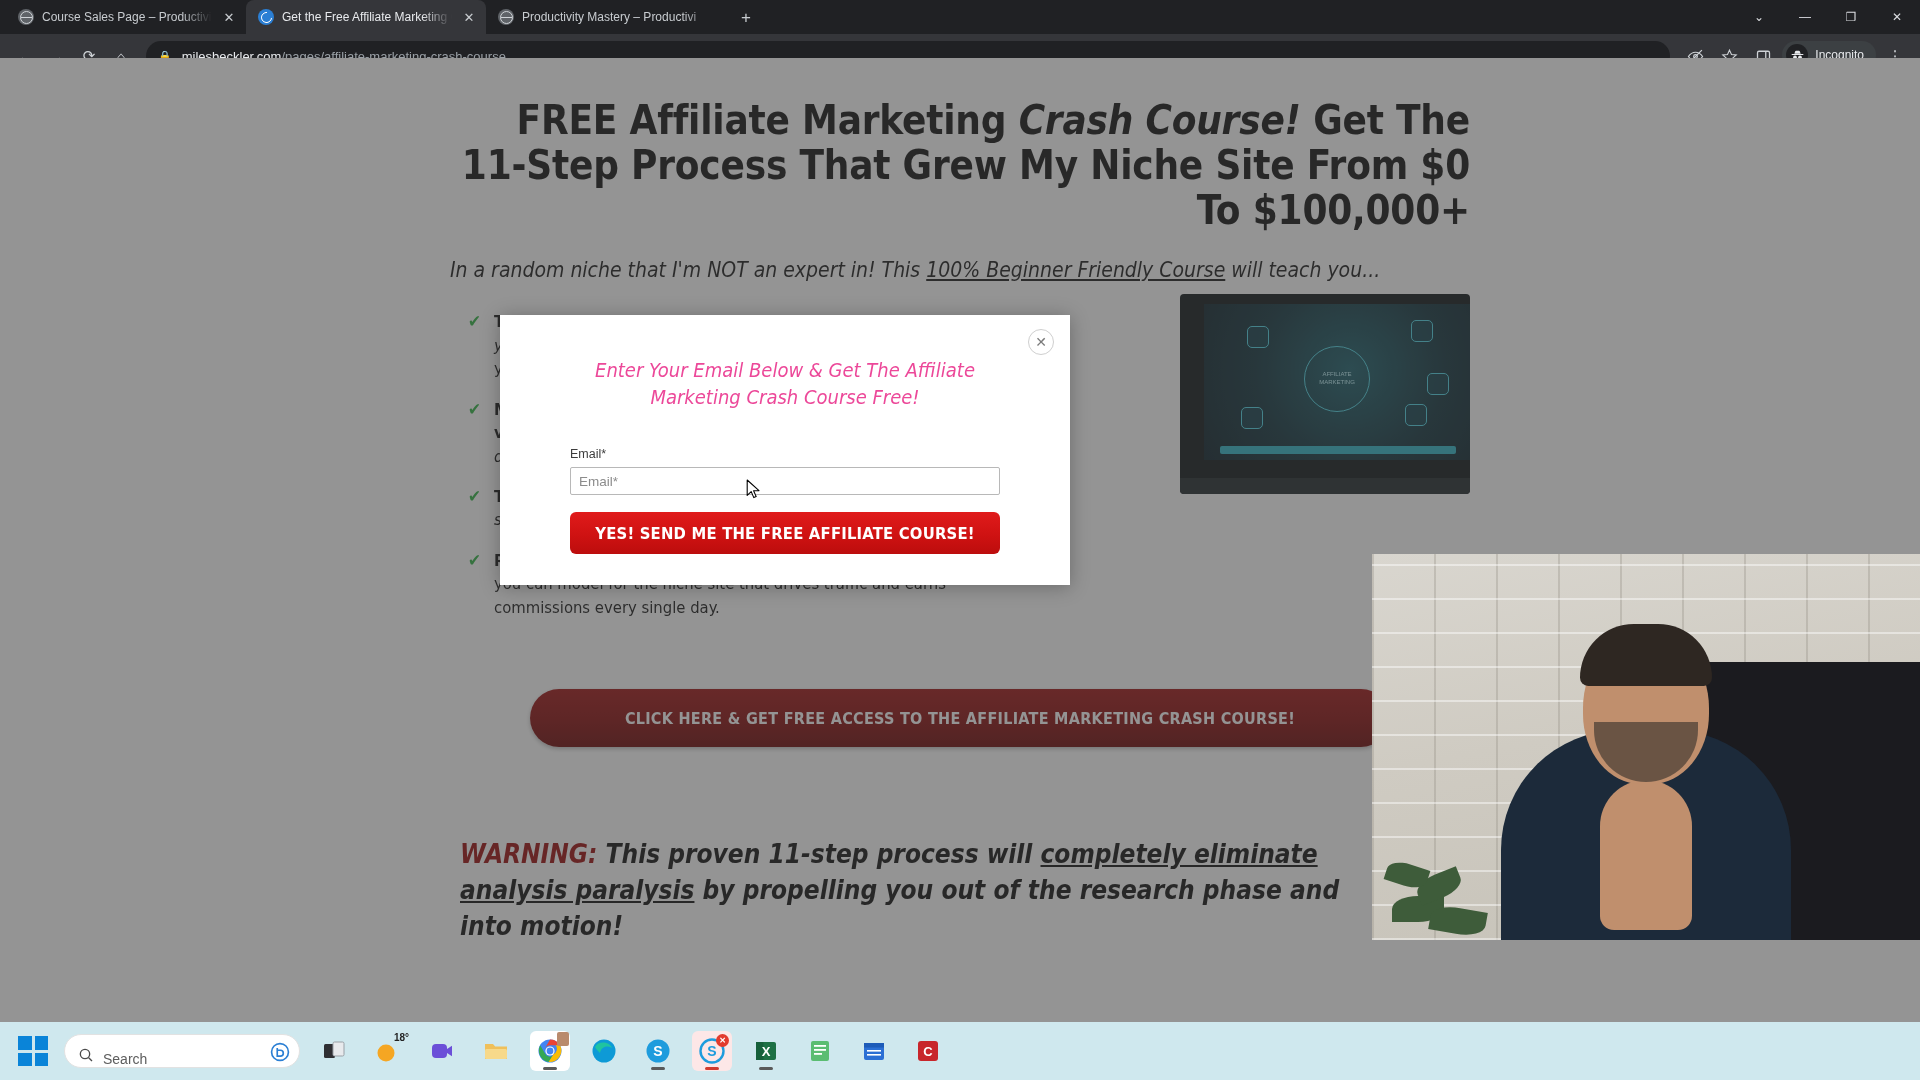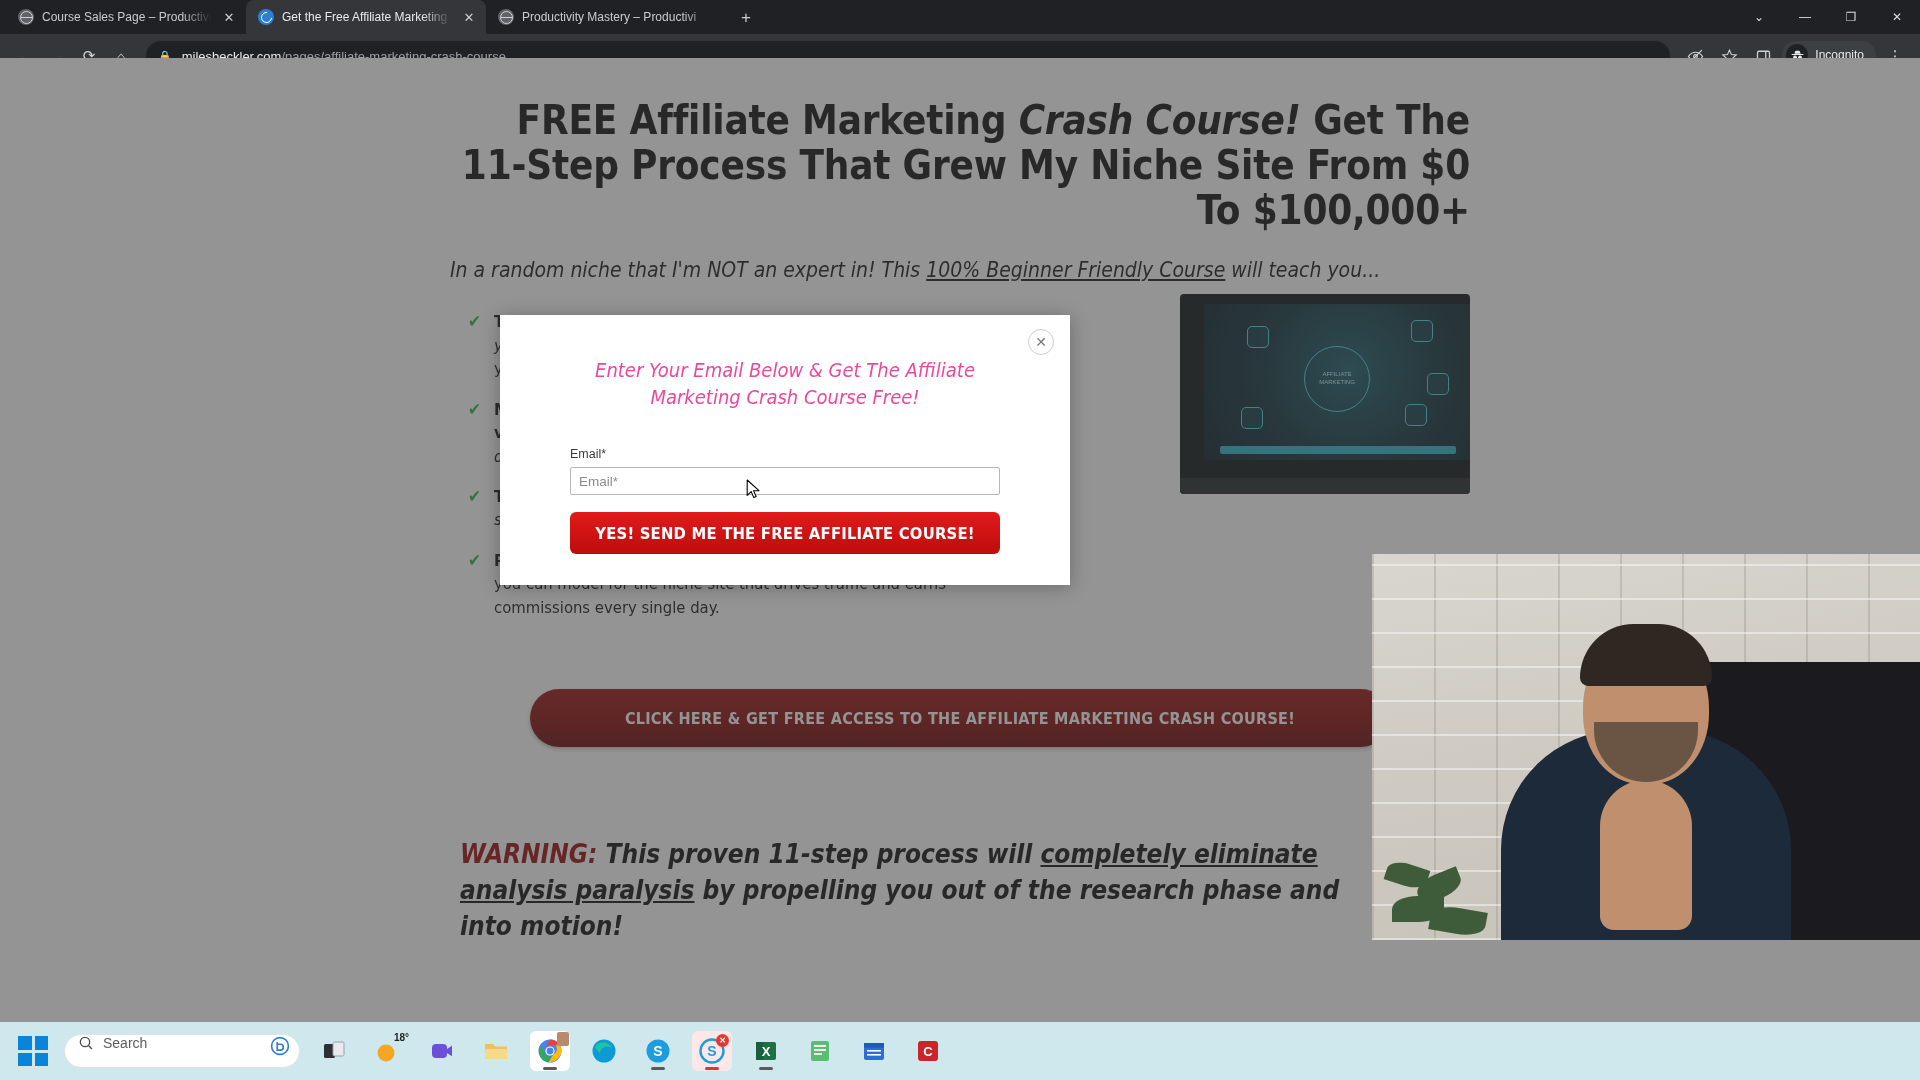--- a/index.html
+++ b/index.html
@@ -264,21 +264,21 @@
   .taskbar {
     position: absolute; left: 0; bottom: 0; width: 1920px; height: 58px;
     background: #cfe8ee; display: flex; align-items: center; z-index: 70;
   }
   .tb-items { display: flex; align-items: center; gap: 6px; padding-left: 18px; }
   .win-logo { width: 30px; height: 30px; display: grid;
     grid-template-columns: 1fr 1fr; grid-template-rows: 1fr 1fr; gap: 3px; }
   .win-logo i { background: #0a84d8; display: block; }
   .search-pill {
     width: 236px; height: 34px; background: #fff; border-radius: 17px;
-    display: flex; align-items: flex-start; padding: 0 8px 0 13px; gap: 9px;
+    display: flex; align-items: flex-end; padding: 0 8px 0 13px; gap: 9px;
     margin-left: 10px; border: 1px solid #e2e2e2;
   }
   .search-pill .sp-text { flex: 1; font-size: 14px; color: #5d5d5d; }
   .tb-icon {
     width: 40px; height: 40px; border-radius: 6px; margin-left: 8px;
     display: flex; align-items: center; justify-content: center;
     position: relative; font-size: 11px;
   }
   .tb-icon .run-dot {
     position: absolute; bottom: 1px; left: 50%; transform: translateX(-50%);

